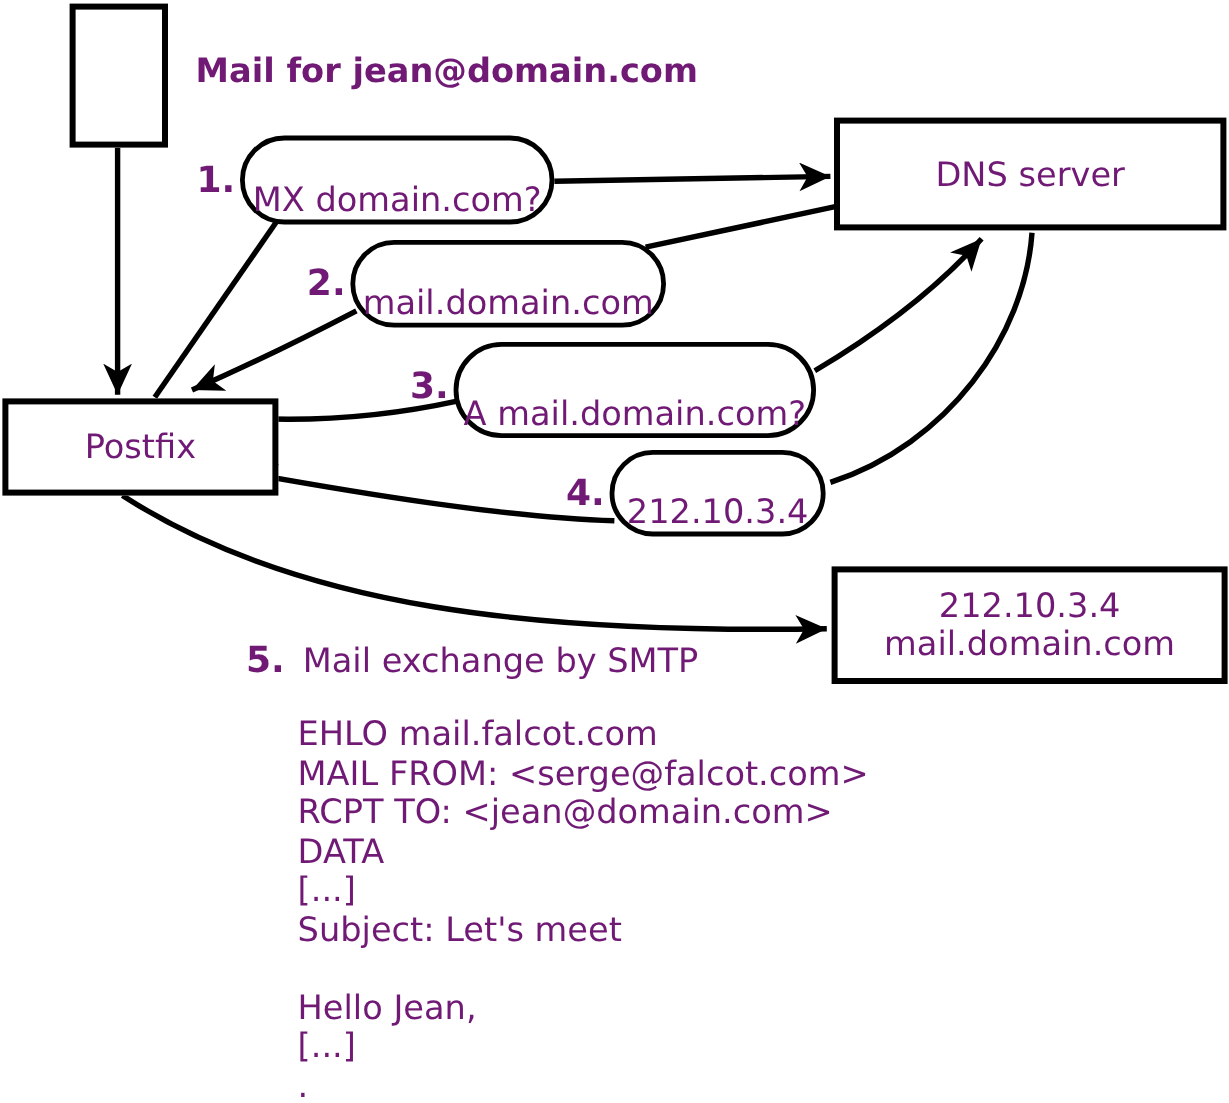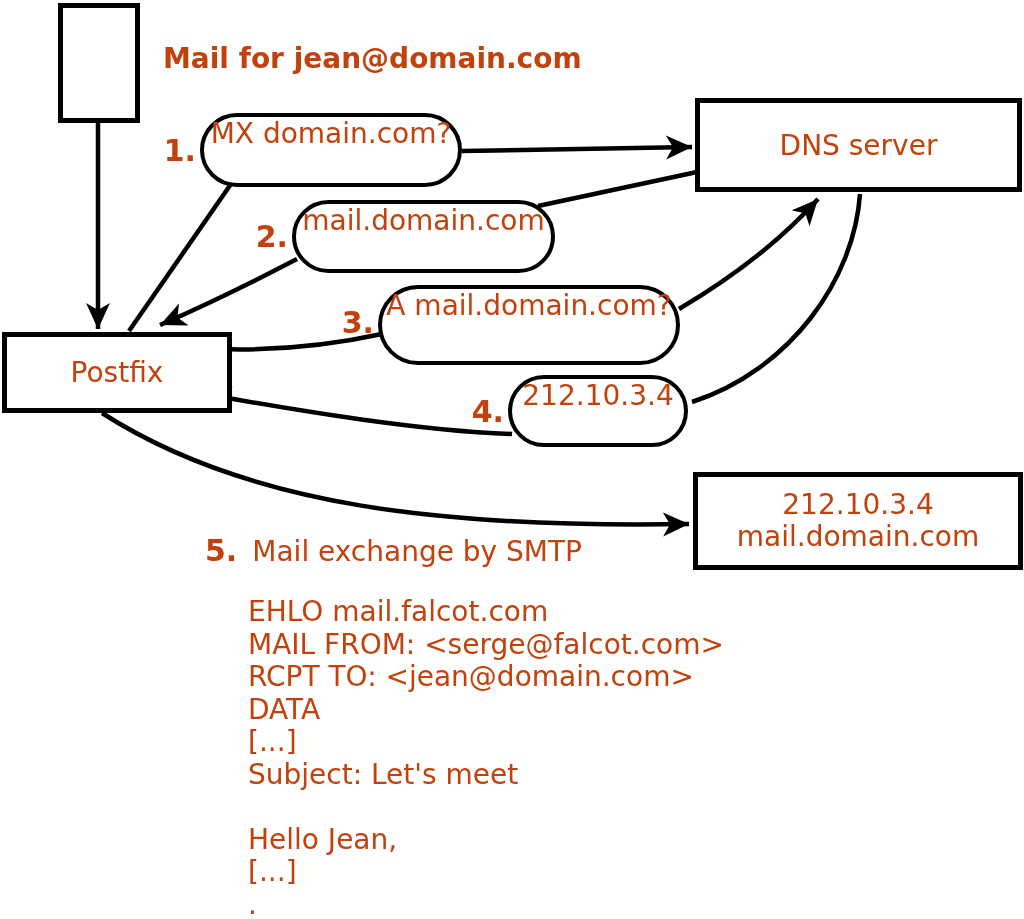--- a/index.html
+++ b/index.html
@@ -3,21 +3,21 @@
 <meta charset="utf-8">
 <style>
   html, body { margin: 0; padding: 0; background: #ffffff; }
   .canvas {
     position: relative;
     width: 1024px;
     height: 919px;
     background: #ffffff;
     overflow: hidden;
     font-family: "DejaVu Sans", "Liberation Sans", sans-serif;
-    color: #c2410c;
+    color: #701a75;
   }
   .arrows-layer {
     position: absolute;
     left: 0; top: 0;
     z-index: 1;
   }
   .node {
     position: absolute;
     box-sizing: border-box;
     background: #ffffff;
@@ -29,21 +29,21 @@
     z-index: 2;
     text-align: center;
   }
   .pill {
     position: absolute;
     box-sizing: border-box;
     background: #ffffff;
     border: 4px solid #000000;
     border-radius: 40px;
     display: flex;
-    align-items: flex-start;
+    align-items: flex-end;
     justify-content: center;
     font-size: 28px;
     z-index: 2;
     white-space: nowrap;
   }
   .stepnum {
     position: absolute;
     width: 36px;
     text-align: right;
     font-weight: bold;

